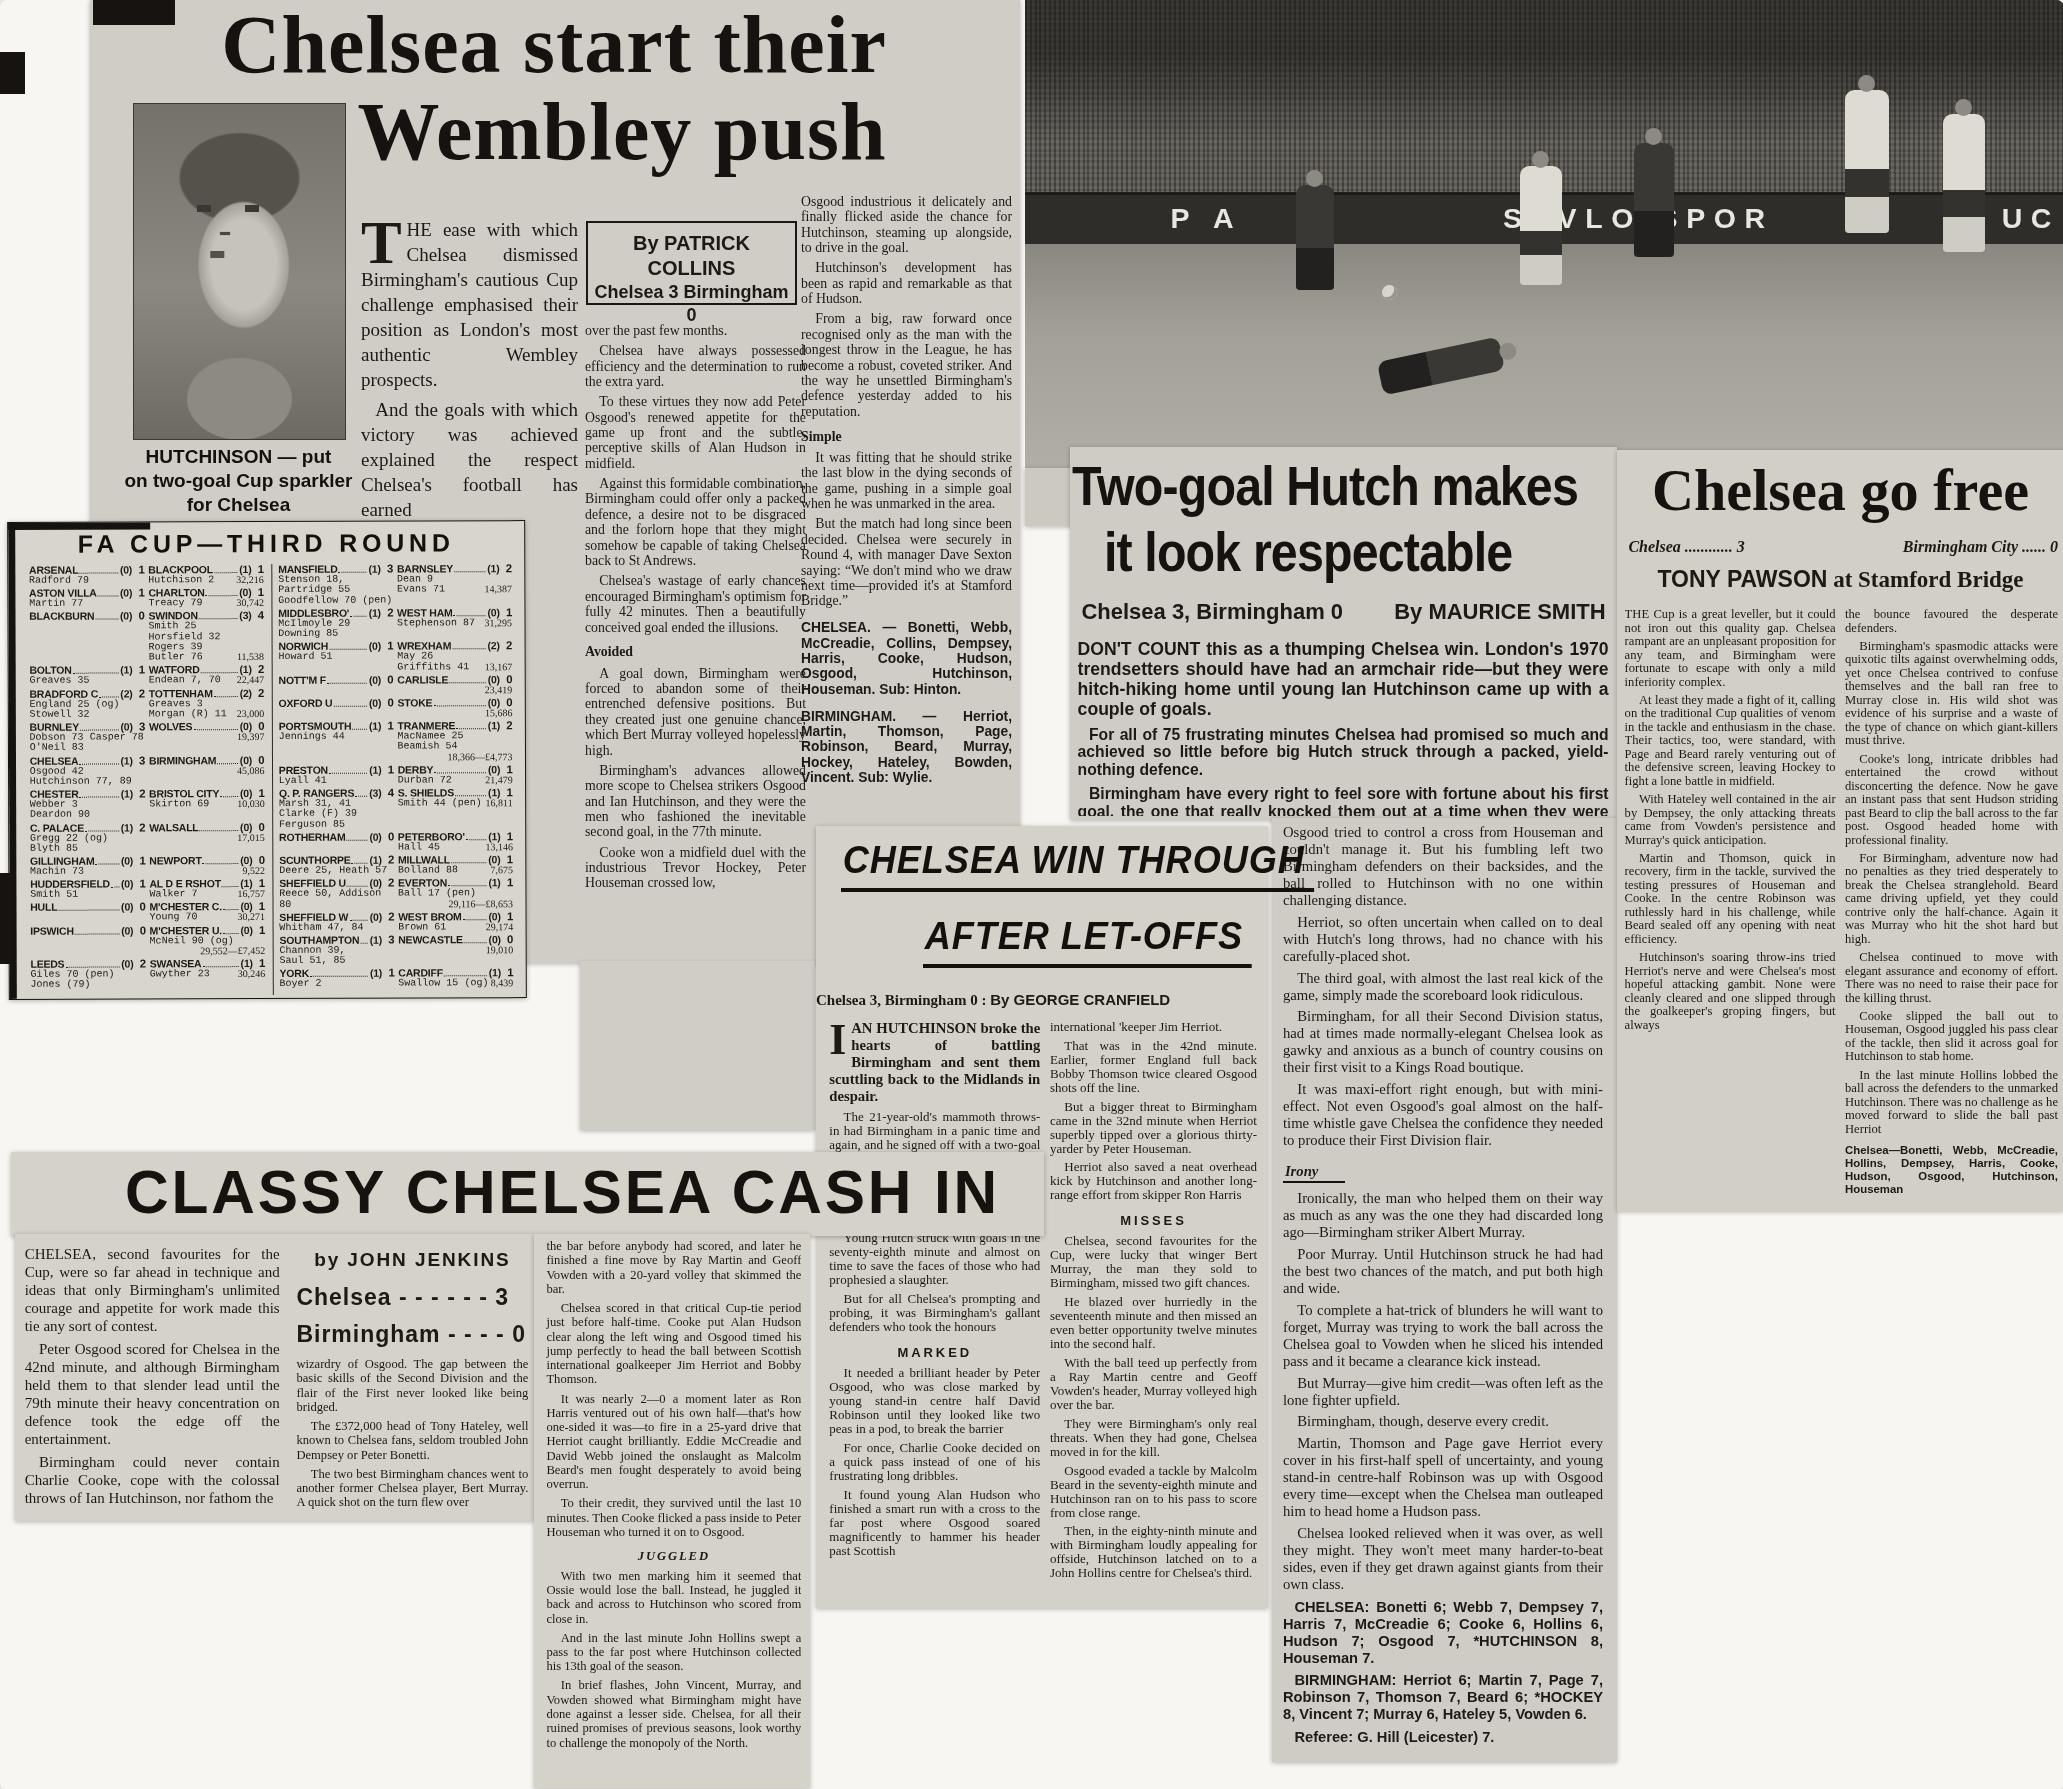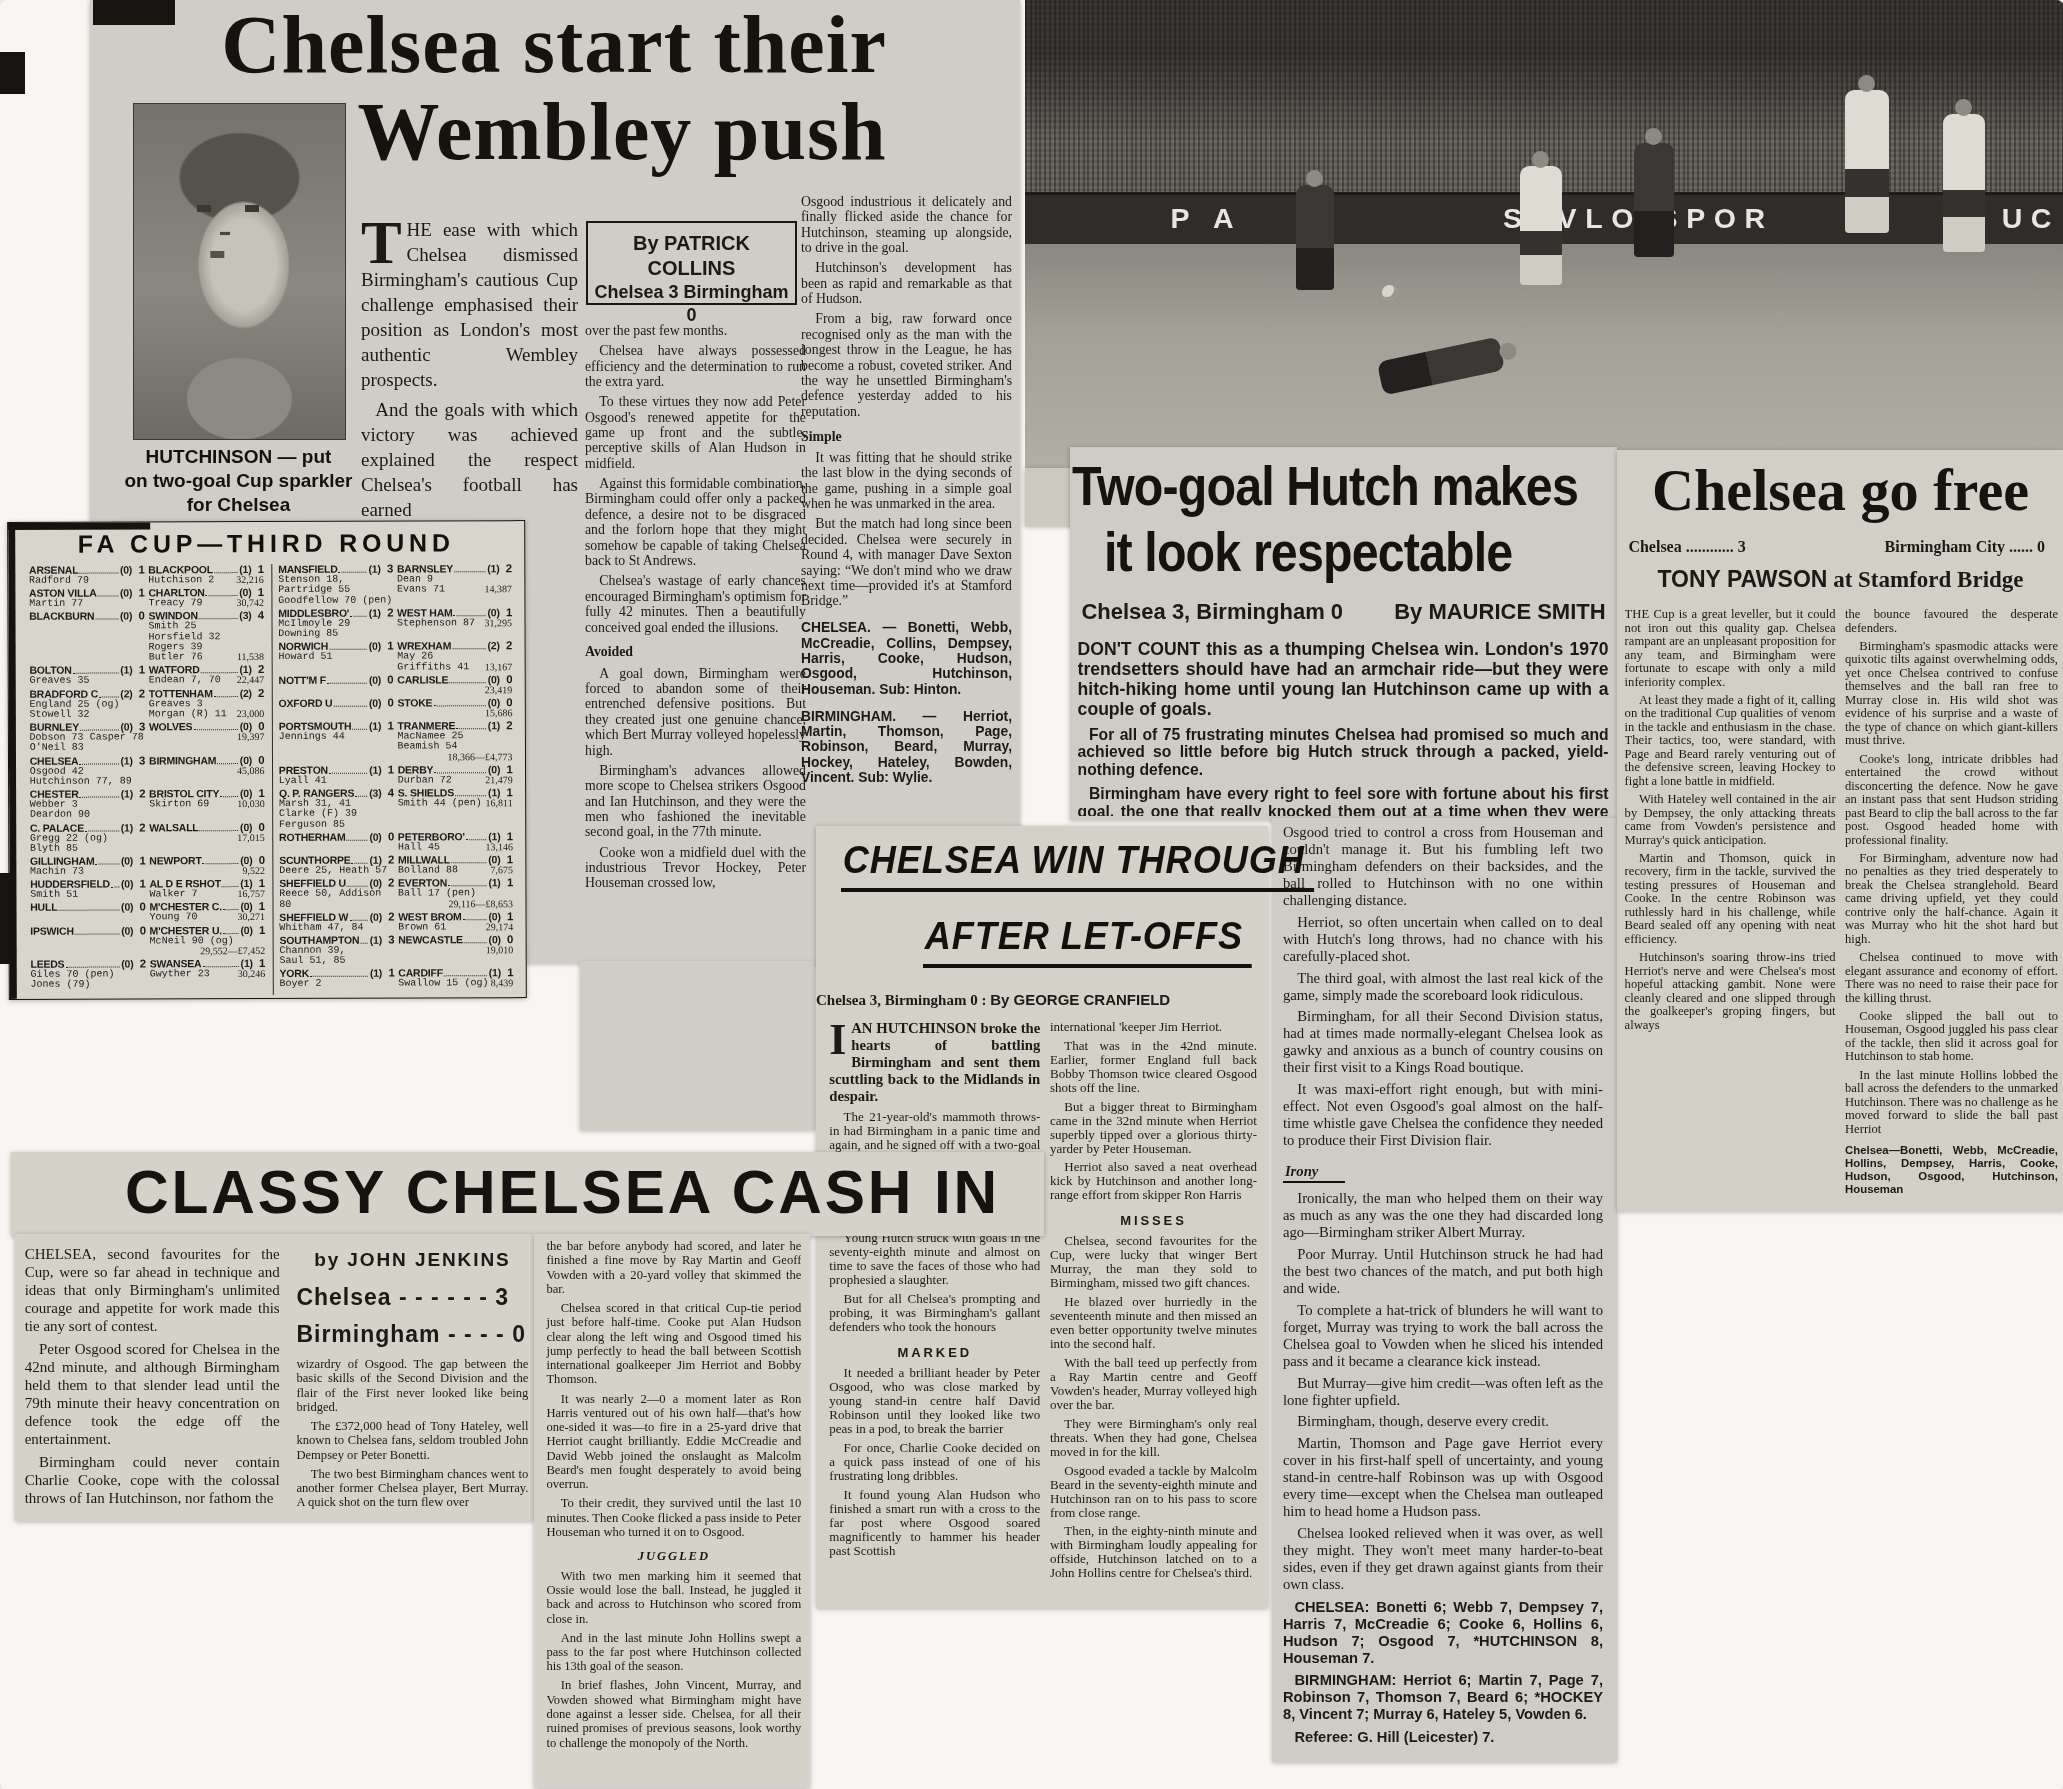--- a/index.html
+++ b/index.html
@@ -914,21 +914,21 @@
           <p>They were Birmingham's only real threats. When they had gone, Chelsea moved in for the kill.</p>
           <p>Osgood evaded a tackle by Malcolm Beard in the seventy-eighth minute and Hutchinson ran on to his pass to score from close range.</p>
           <p>Then, in the eighty-ninth minute and with Birmingham loudly appealing for offside, Hutchinson latched on to a John Hollins centre for Chelsea's third.</p>
         </div>
     </div>
   </div>
 
   <div class="clip" style="left:1617px;top:450px;width:447px;height:761px;">
     <div class="bg" style="left:0;top:0;width:447px;height:761px;background:#d2cfc7;"></div>
     <div class="abs hl-serif" style="left:0;top:7.6px;width:447px;text-align:center;font-size:60px;line-height:65px;transform:scaleX(.97);">Chelsea go free</div>
-    <div class="pw-scores" style="left:11.4px;right:19px;top:88px;">
+    <div class="pw-scores" style="left:11.4px;right:6px;top:88px;font-style:italic;">
       <span>Chelsea ............ 3</span>
       <span>Birmingham City ...... 0</span>
     </div>
     <div class="pw-by" style="top:116px;">
       <span class="sans">TONY PAWSON</span>
       <span> at Stamford Bridge</span>
     </div>
     <div class="col pawson-col" style="left:7.6px;top:158px;width:211px;height:597px;">
       <div>
           <p class="noind">THE Cup is a great leveller, but it could not iron out this quality gap. Chelsea rampant are an unpleasant proposition for any team, and Birmingham were fortunate to escape with only a mild inferiority complex.</p>

